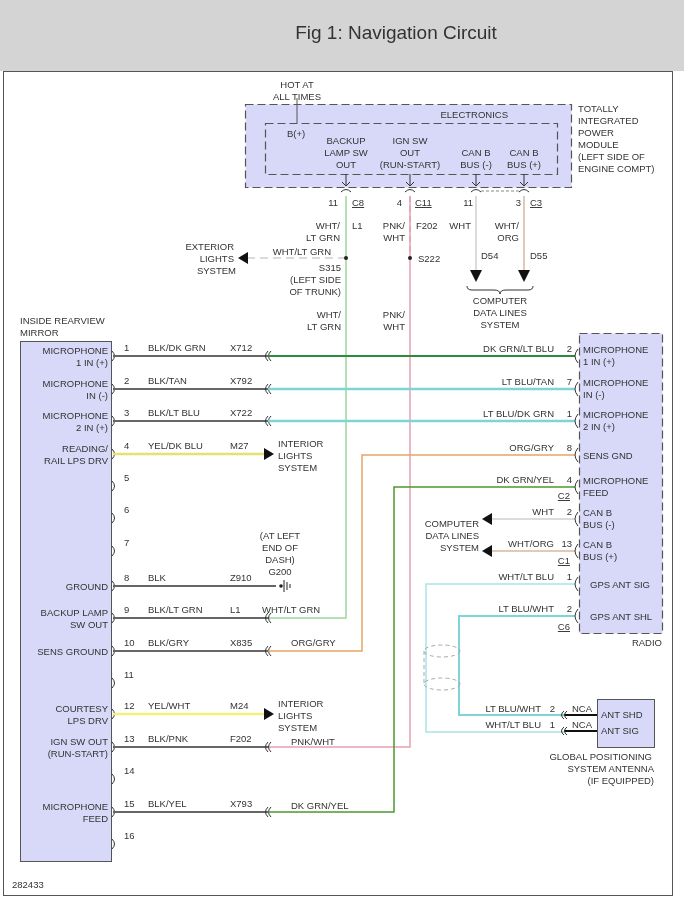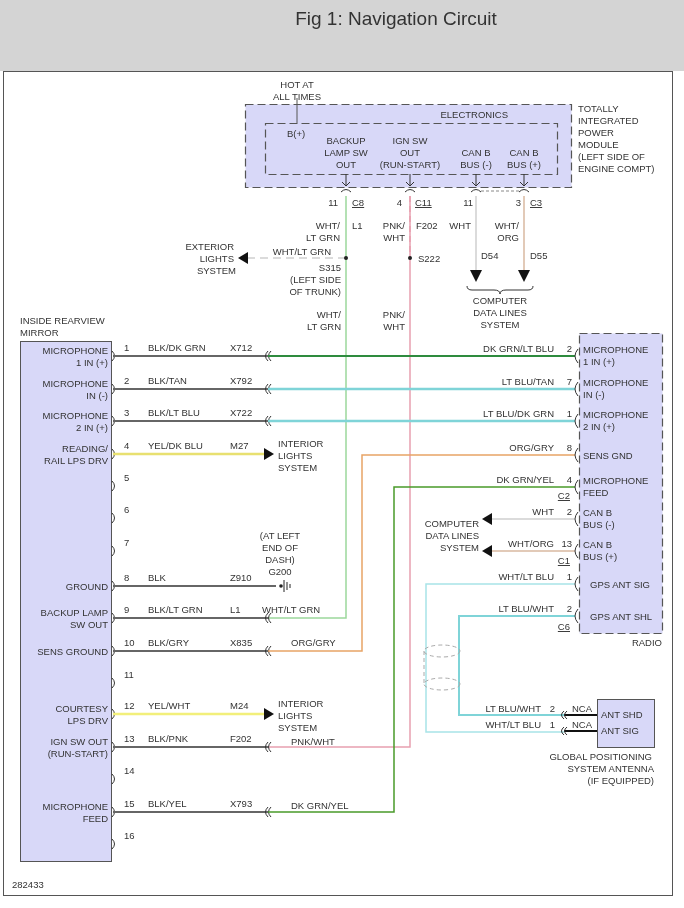--- a/index.html
+++ b/index.html
@@ -1,18 +1,18 @@
 <!DOCTYPE html>
 <html><head>
 <meta charset="utf-8">
 <style>
   html, body { margin: 0; padding: 0; background: #ffffff; }
   body { width: 684px; height: 908px; position: relative; overflow: hidden; font-family: "Liberation Sans", sans-serif; }
   .header { position: absolute; left: 0; top: 0; width: 684px; height: 71px; background: #d4d4d4; }
-  .header-title { position: absolute; left: 0; right: 0; top: 8px; text-align: center; padding-left: 108px; font-size: 19px; color: #333333; font-family: "Liberation Sans", sans-serif; }
+  .header-title { position: absolute; left: 0; right: 0; top: 22px; text-align: center; padding-left: 108px; font-size: 19px; color: #333333; font-family: "Liberation Sans", sans-serif; }
   svg { position: absolute; left: 0; top: 0; }
   svg text { font-family: "Liberation Sans", sans-serif; font-size: 9.5px; fill: #333333; }
 </style>
 </head>
 <body>
 
 <div class="header">
   <div class="header-title">Fig 1: Navigation Circuit</div>
 </div>
 

